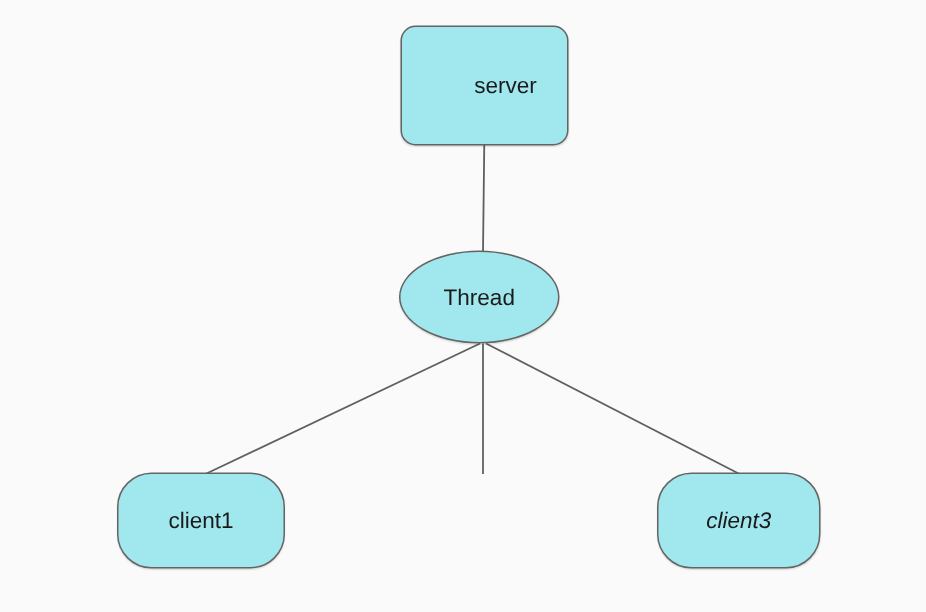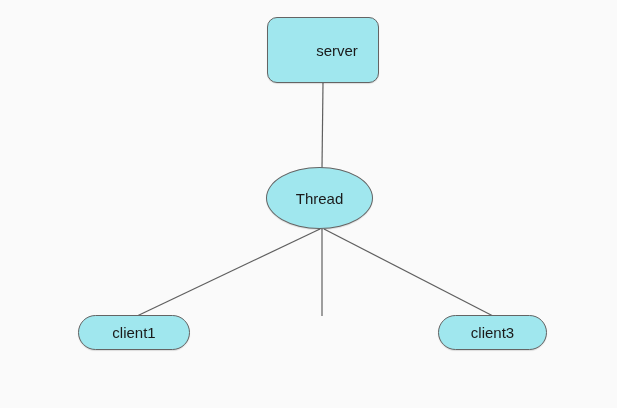--- a/index.html
+++ b/index.html
@@ -36,38 +36,38 @@
     align-items: center;
     justify-content: center;
     background: var(--node-fill);
     border: 1.6px solid var(--node-border);
     color: var(--text);
     font-size: 15px;
     box-shadow: 0 1px 1px rgba(0,0,0,0.12);
   }
   .node-server {
     left: 267px; top: 17px;
-    width: 112px; height: 66px;
+    width: 112px; height: 80px;
     border-radius: 10px;
     padding-left: 28px;
   }
   .node-thread {
     left: 266px; top: 167px;
     width: 107px; height: 62px;
     border-radius: 50%;
   }
   .node-client {
     top: 315px;
-    height: 35px;
+    height: 64px;
     border-radius: 23px;
     align-items: center;
   }
   .node-client1 { left: 78px;  width: 112px; }
   .node-client2 { left: 267px; width: 111px; }
-  .node-client3 { left: 438px; width: 109px; }
+  .node-client3 { left: 438px; width: 109px; font-style: italic; }
   .node-label {
     pointer-events: none;
     white-space: nowrap;
   }
 </style>
 </head>
 <body>
 
 <div class="canvas">
 

